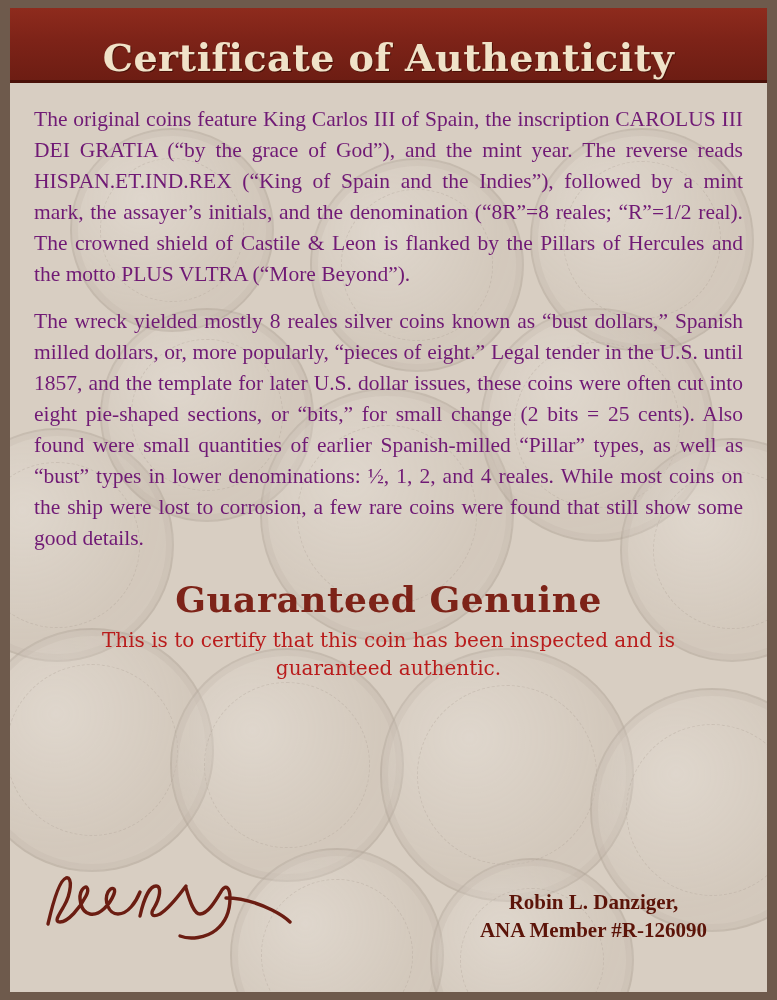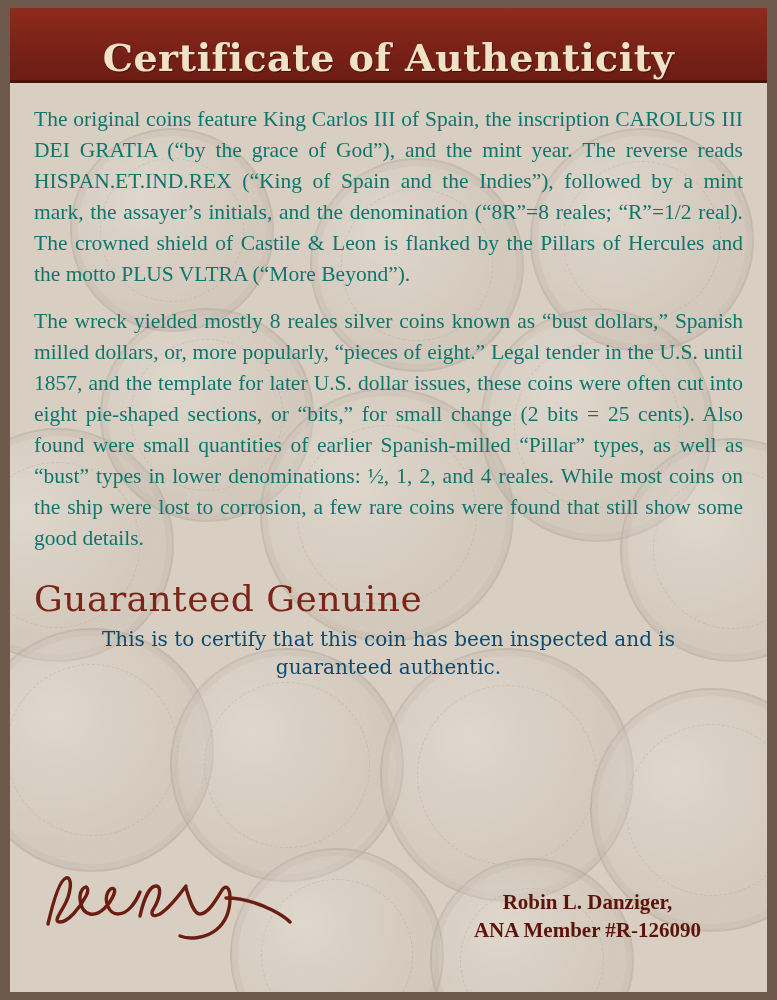--- a/index.html
+++ b/index.html
@@ -77,50 +77,51 @@
   
   .content {
     position: absolute;
     left: 24px;
     right: 24px;
     top: 96px;
     bottom: 20px;
   }
   p.para {
     margin: 0 0 12px 0;
-    color: #0f766e;
+    color: #701a75;
     font-family: "Liberation Serif", serif;
     font-size: 21.5px;
     line-height: 31px;
     text-align: justify;
     text-justify: inter-word;
   }
   p.para.first {
     margin-bottom: 16px;
   }
   .guaranteed {
     margin: 24px 0 6px 0;
+    text-align: center;
     color: #7d2318;
     font-family: "DejaVu Serif", serif;
-    font-weight: normal;
+    font-weight: bold;
     font-size: 36px;
     letter-spacing: 0.5px;
   }
   .certify {
     margin: 0 36px;
     text-align: center;
-    color: #0c4a6e;
+    color: #b91c1c;
     font-family: "DejaVu Serif", serif;
     font-size: 20px;
     line-height: 28px;
   }
   .signature-row {
     position: absolute;
     left: 6px;
-    right: 18px;
+    right: 12px;
     bottom: 28px;
     display: flex;
     align-items: flex-end;
     justify-content: space-between;
   }
   .signature {
     width: 260px;
     height: 80px;
     position: relative;
   }

